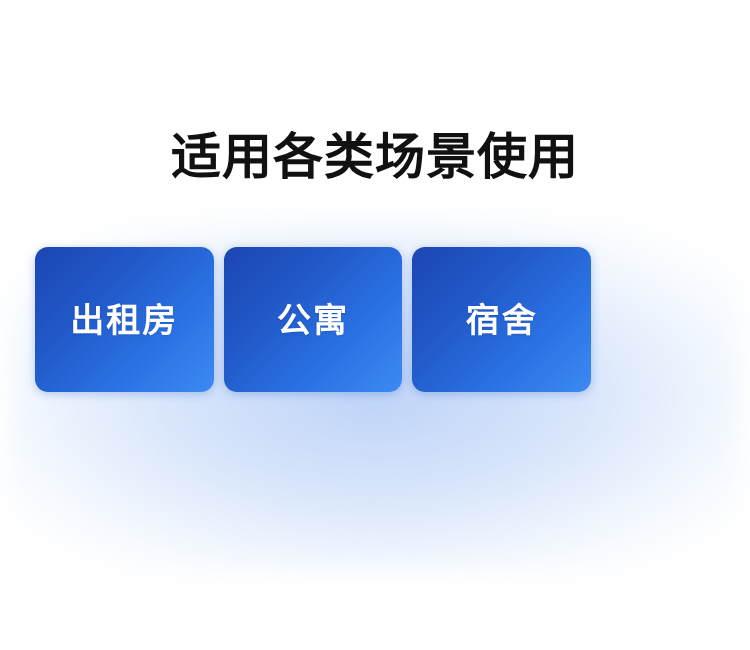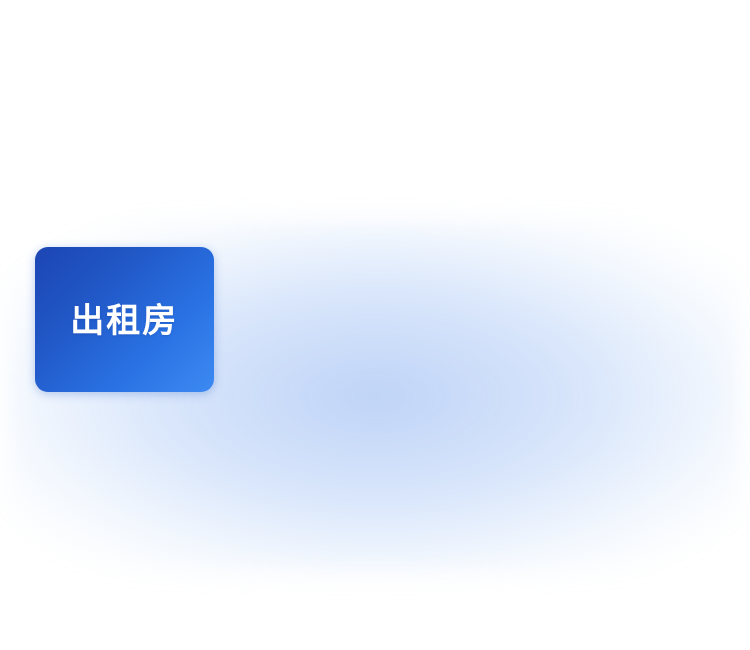--- a/index.html
+++ b/index.html
@@ -99,29 +99,38 @@
     letter-spacing: 2px;
     white-space: nowrap;
     text-shadow: 0 1px 2px rgba(18, 50, 130, 0.25);
   }
 </style>
 </head>
 <body>
 
 <div class="page">
 
+  <div class="title-wrap">
+    <h1 class="page-title">适用各类场景使用</h1>
+  </div>
 
   <div class="glow-wrap">
     <div class="card-grid">
 
       <div class="card">
         <span class="card-label">出租房</span>
       </div>
 
+      <div class="card">
+        <span class="card-label">公寓</span>
+      </div>
 
 
+      <div class="card">
+        <span class="card-label">宿舍</span>
+      </div>
 
 
 
     </div>
   </div>
 
 </div>
 
 </body></html>

